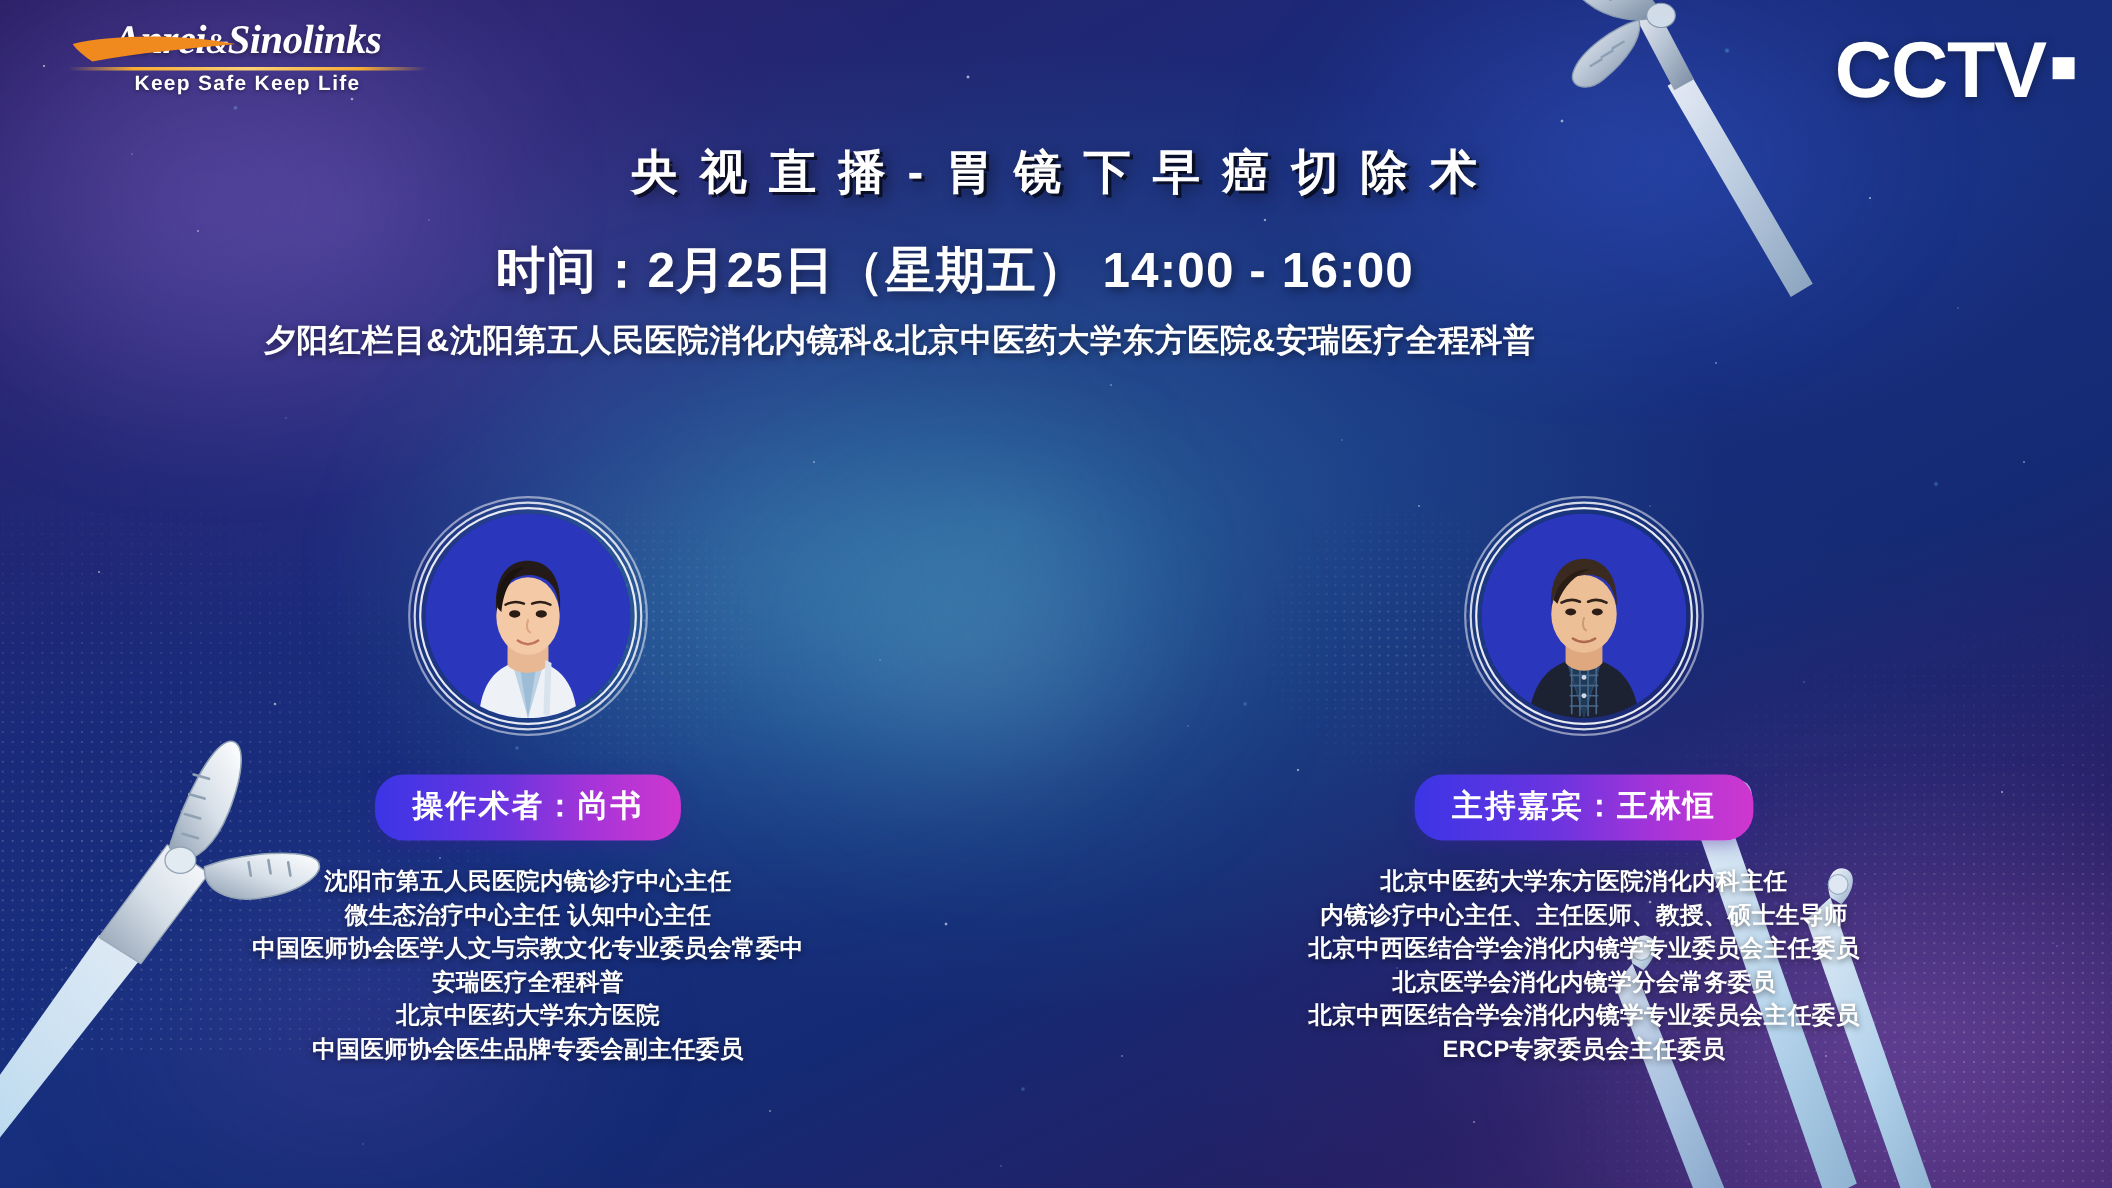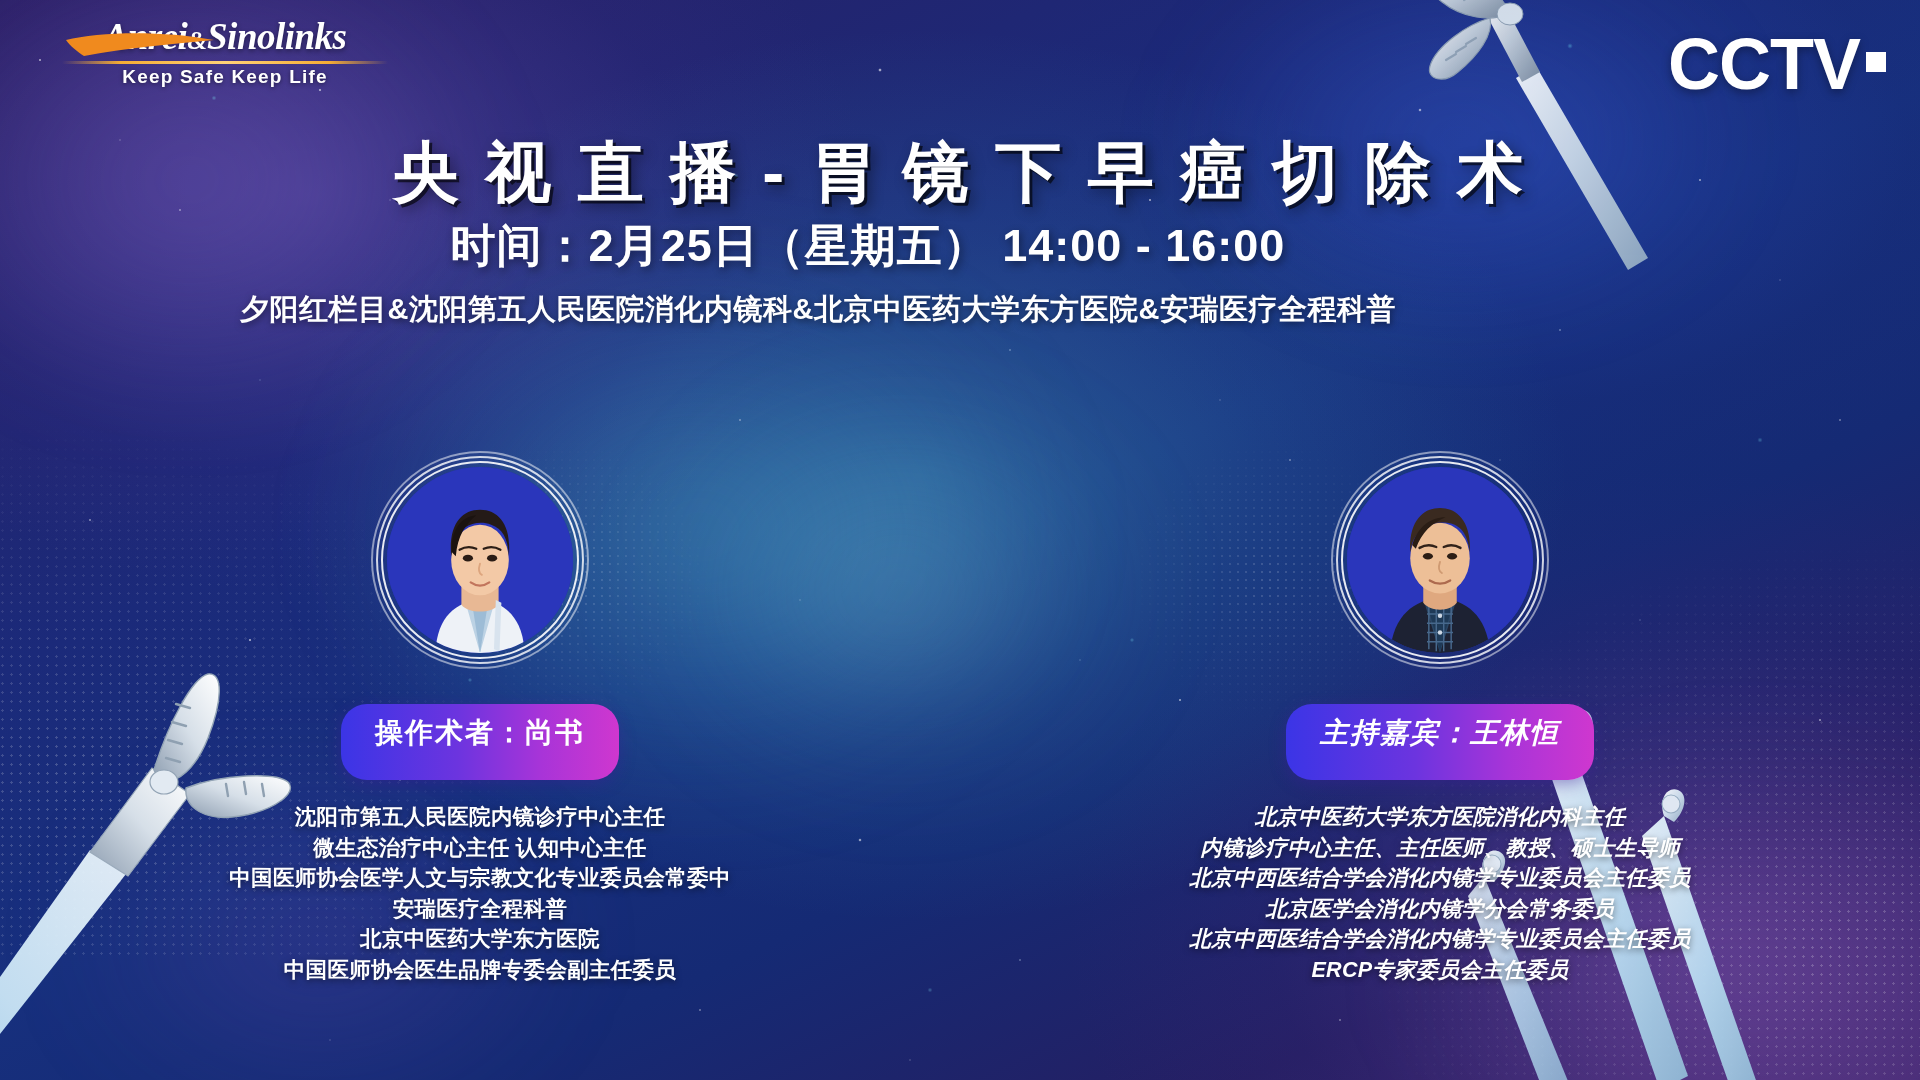--- a/index.html
+++ b/index.html
@@ -158,21 +158,21 @@
 
   
   .tool { position:absolute; pointer-events:none; }
   #tool-tr { right:250px; top:-60px; width:430px; height:330px; transform:rotate(0deg); }
   #tool-bl { left:-60px; top:660px; width:400px; height:430px; }
   #tool-br { right:130px; top:700px; width:340px; height:400px; }
 
   
   #title-main {
     position:absolute; left:0; top:128px; width:1920px; text-align:center;
-    font-weight:bold; font-size:66px; color:#ffffff;
+    font-weight:bold; font-size:43px; color:#ffffff;
     letter-spacing:4px; white-space:nowrap;
     text-shadow:
       3px 3px 0 rgba(0,0,0,0.62),
       5px 5px 14px rgba(0,0,0,0.45);
   }
   #title-time {
     position:absolute; left:0; top:216px; width:1736px; text-align:center;
     font-weight:bold; font-size:45px; color:#ffffff;
     letter-spacing:1px; white-space:nowrap;
     text-shadow:2px 3px 9px rgba(0,0,0,0.45);
@@ -180,41 +180,41 @@
   #title-orgs {
     position:absolute; left:0; top:290px; width:1636px; text-align:center;
     font-weight:bold; font-size:29px; color:#ffffff;
     letter-spacing:0.5px; white-space:nowrap;
     text-shadow:1px 2px 7px rgba(0,0,0,0.5);
   }
 
   
   .speaker { position:absolute; top:460px; width:700px; text-align:center; }
   #speaker-left  { left:130px; }
-  #speaker-right { left:1090px;font-style:italic; }
+  #speaker-right { left:1090px; }
 
   .portrait-wrap {
     position:relative; width:200px; height:200px; margin:0 auto;
   }
   .ring {
     position:absolute; border-radius:50%; border:2px solid rgba(255,255,255,0.72);
   }
   .ring.r1 { inset:-9px;  border-color:rgba(255,255,255,0.50); }
   .ring.r2 { inset:-4px;  border-color:rgba(255,255,255,0.80); }
   .ring.r3 { inset:1px;   border-color:rgba(255,255,255,0.90); border-width:2.5px; }
   .portrait {
     position:absolute; inset:7px; border-radius:50%; overflow:hidden;
     background:#2a36bb;
     box-shadow:inset 0 0 30px rgba(0,0,0,0.18);
   }
   .portrait svg { display:block; width:100%; height:100%; }
 
   .badge {
     display:inline-block; margin-top:44px;
-    padding:10px 34px 28px; border-radius:26px;
+    padding:10px 34px 12px; border-radius:26px;
     font-size:28px; font-weight:bold; color:#ffffff; letter-spacing:2px;
     background:linear-gradient(90deg, #3b35e6 0%, #6c34df 42%, #a834d8 72%, #cf37cf 100%);
     box-shadow:0 4px 16px rgba(60,30,150,0.45);
     white-space:nowrap;
   }
 
   .creds { margin-top:22px; }
   .creds .line {
     font-size:21.5px; font-weight:bold; color:#ffffff;
     line-height:1.42; letter-spacing:0.3px; white-space:nowrap;

